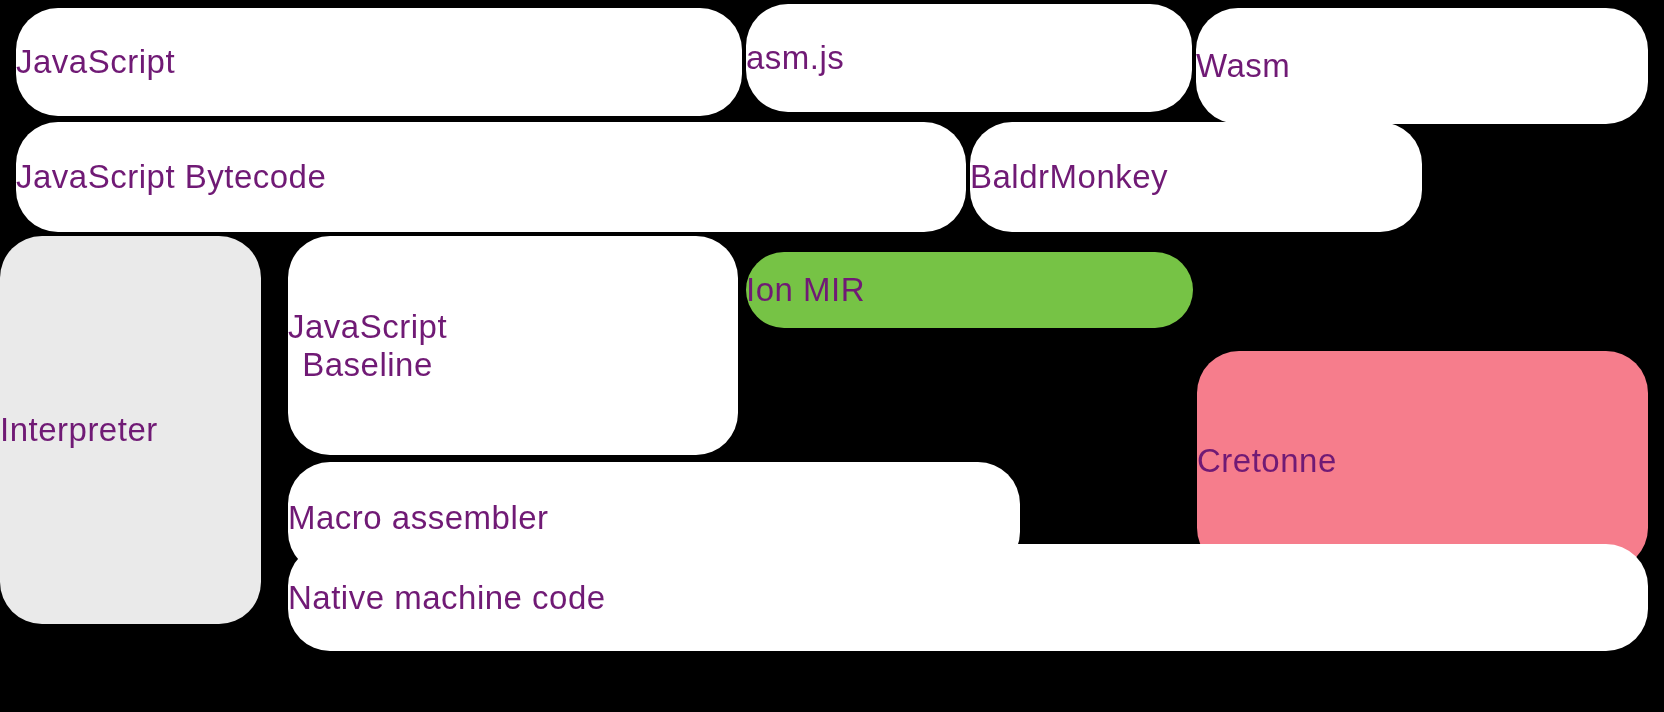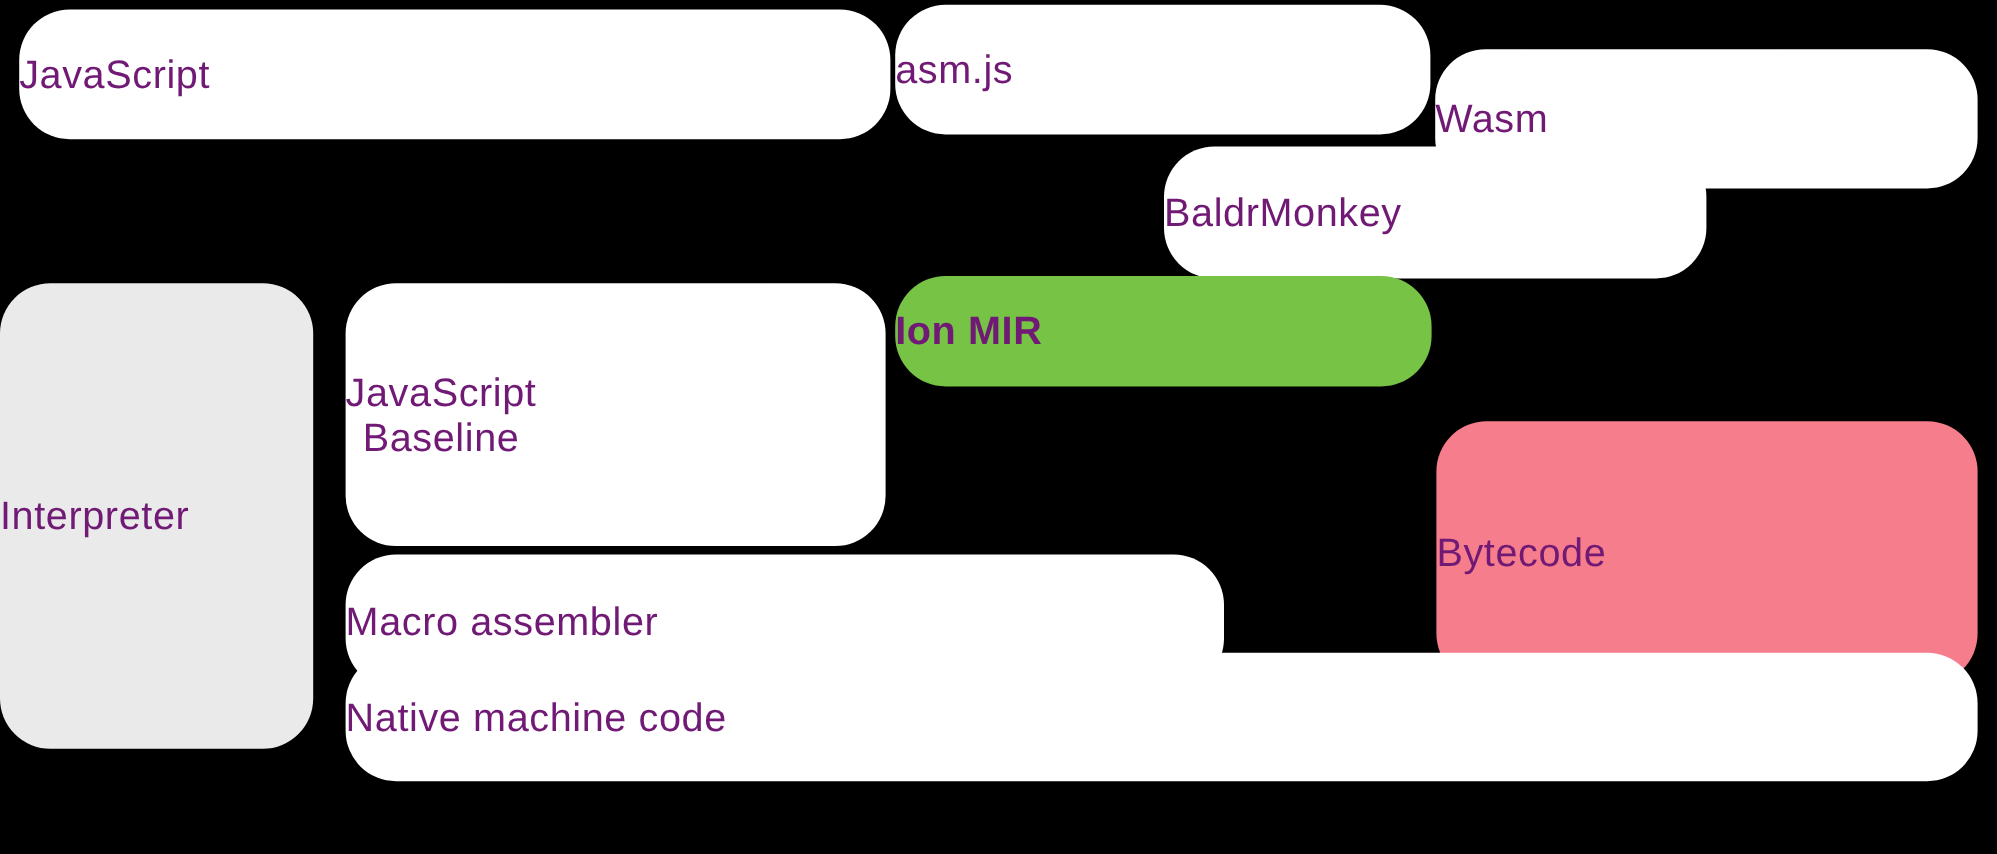--- a/index.html
+++ b/index.html
@@ -24,26 +24,26 @@
     color: #701a75;
     font-size: 33px;
     line-height: 1.15;
     letter-spacing: 0.5px;
   }
   .node .label { display: block; }
 
   
   .pos-javascript   { left: 16px;   top: 8px;   width: 726px;  height: 108px; }
   .pos-asmjs        { left: 746px;  top: 4px;   width: 446px;  height: 108px; }
-  .pos-wasm         { left: 1196px; top: 8px;   width: 452px;  height: 116px; margin-top: 33px; }
+  .pos-wasm         { left: 1196px; top: 8px;   width: 452px;  height: 116px; }
   .pos-bytecode     { left: 16px;   top: 122px; width: 950px;  height: 110px; }
   .pos-baldrmonkey  { left: 970px;  top: 122px; width: 452px;  height: 110px; }
   .pos-interpreter  { left: 0;   top: 236px; width: 261px;  height: 388px; }
   .pos-baseline     { left: 288px;  top: 236px; width: 450px;  height: 219px; }
-  .pos-ion-mir      { left: 746px;  top: 230px; width: 447px;  height: 92px; font-weight: bold; }
+  .pos-ion-mir      { left: 746px;  top: 252px; width: 447px;  height: 76px; }
   .pos-ion-lir      { left: 746px;  top: 349px; width: 447px;  height: 107px; }
   .pos-cretonne     { left: 1197px; top: 351px; width: 451px;  height: 219px; }
   .pos-macro        { left: 288px;  top: 462px; width: 732px;  height: 112px; }
   .pos-native       { left: 288px;  top: 544px; width: 1360px; height: 107px; }
 </style>
 </head>
 <body>
 
 <div class="canvas" style="background-color: rgb(0, 0, 0);">
 
@@ -52,20 +52,23 @@
   </div>
 
   <div class="node pos-asmjs" style="background-color: rgb(255, 255, 255);">
     <span class="label">asm.js</span>
   </div>
 
   <div class="node pos-wasm" style="background-color: rgb(255, 255, 255);">
     <span class="label">Wasm</span>
   </div>
 
+  <div class="node pos-bytecode" style="background-color: rgb(255, 255, 255);">
+    <span class="label">JavaScript Bytecode</span>
+  </div>
 
   <div class="node pos-baldrmonkey" style="background-color: rgb(255, 255, 255);">
     <span class="label">BaldrMonkey</span>
   </div>
 
   <div class="node pos-interpreter" style="background-color: rgb(234, 234, 234);">
     <span class="label">Interpreter</span>
   </div>
 
   <div class="node pos-baseline" style="background-color: rgb(255, 255, 255);">
@@ -74,21 +77,21 @@
       <span class="label">Baseline</span>
     </span>
   </div>
 
   <div class="node pos-ion-mir" style="background-color: rgb(118, 195, 69);">
     <span class="label">Ion MIR</span>
   </div>
 
 
   <div class="node pos-cretonne" style="background-color: rgb(246, 125, 140);">
-    <span class="label">Bytecode</span>
+    <span class="label">Cretonne</span>
   </div>
 
   <div class="node pos-macro" style="background-color: rgb(255, 255, 255);">
     <span class="label">Macro assembler</span>
   </div>
 
   <div class="node pos-native" style="background-color: rgb(255, 255, 255);">
     <span class="label">Native machine code</span>
   </div>
 

